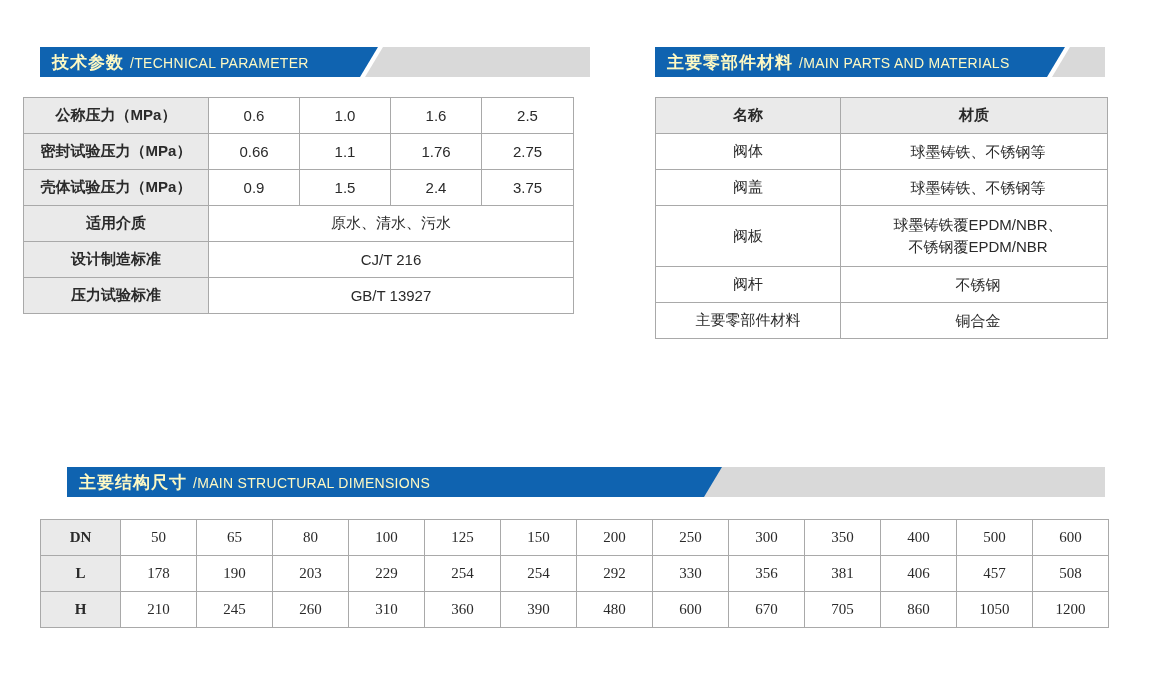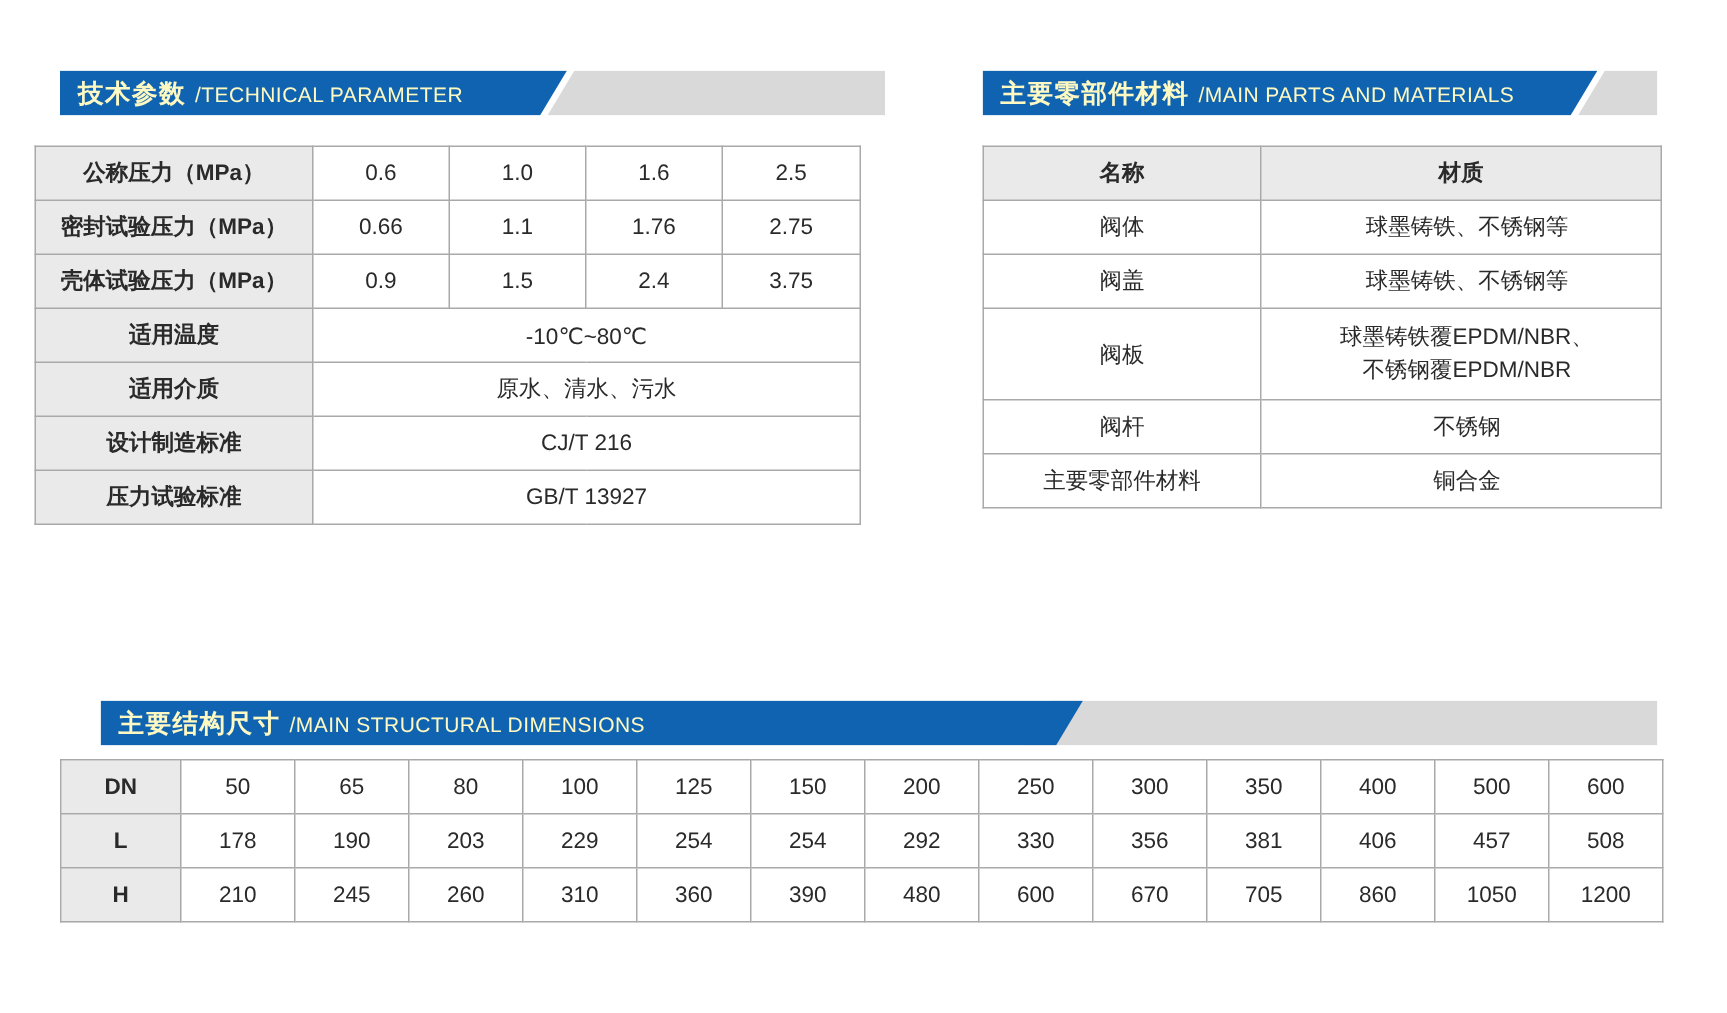--- a/index.html
+++ b/index.html
@@ -28,21 +28,21 @@
     font-size:15px;color:#2a2a2a;
   }
   td{
     border:1px solid #a9a9a9;text-align:center;vertical-align:middle;
     padding:0 4px;background:#ffffff;box-sizing:border-box;
   }
   td.shade{background:#eaeaea;font-weight:700;}
   td.multi{white-space:pre-line;line-height:1.45;padding-left:12px;}
   #technical-table{left:23px;top:97px;width:550px;}
   #materials-table{left:655px;top:97px;width:452px;}
-  #dimensions-table{left:40px;top:506px;width:1068px;}
+  #dimensions-table{left:40px;top:519px;width:1068px;font-family:Liberation Serif, serif;}
   tr{height:36px;}
   tr.tall{height:61px;}
 </style>
 </head>
 <body>
 
 <div class="banner" style="left:40px;top:47px;width:550px;">
   <div class="banner-gray" style="left:325px;"></div>
   <div class="banner-blue" style="width:338px;">
     <span class="zh">技术参数</span>
@@ -88,24 +88,20 @@
         <td>1.1</td>
         <td>1.76</td>
         <td>2.75</td>
       </tr>
       <tr>
         <td class="shade">壳体试验压力（MPa）</td>
         <td>0.9</td>
         <td>1.5</td>
         <td>2.4</td>
         <td>3.75</td>
-      </tr>
-      <tr>
-        <td class="shade">适用温度</td>
-        <td colspan="4">-10℃~80℃</td>
       </tr>
       <tr>
         <td class="shade">适用介质</td>
         <td colspan="4">原水、清水、污水</td>
       </tr>
       <tr>
         <td class="shade">设计制造标准</td>
         <td colspan="4">CJ/T 216</td>
       </tr>
       <tr>

